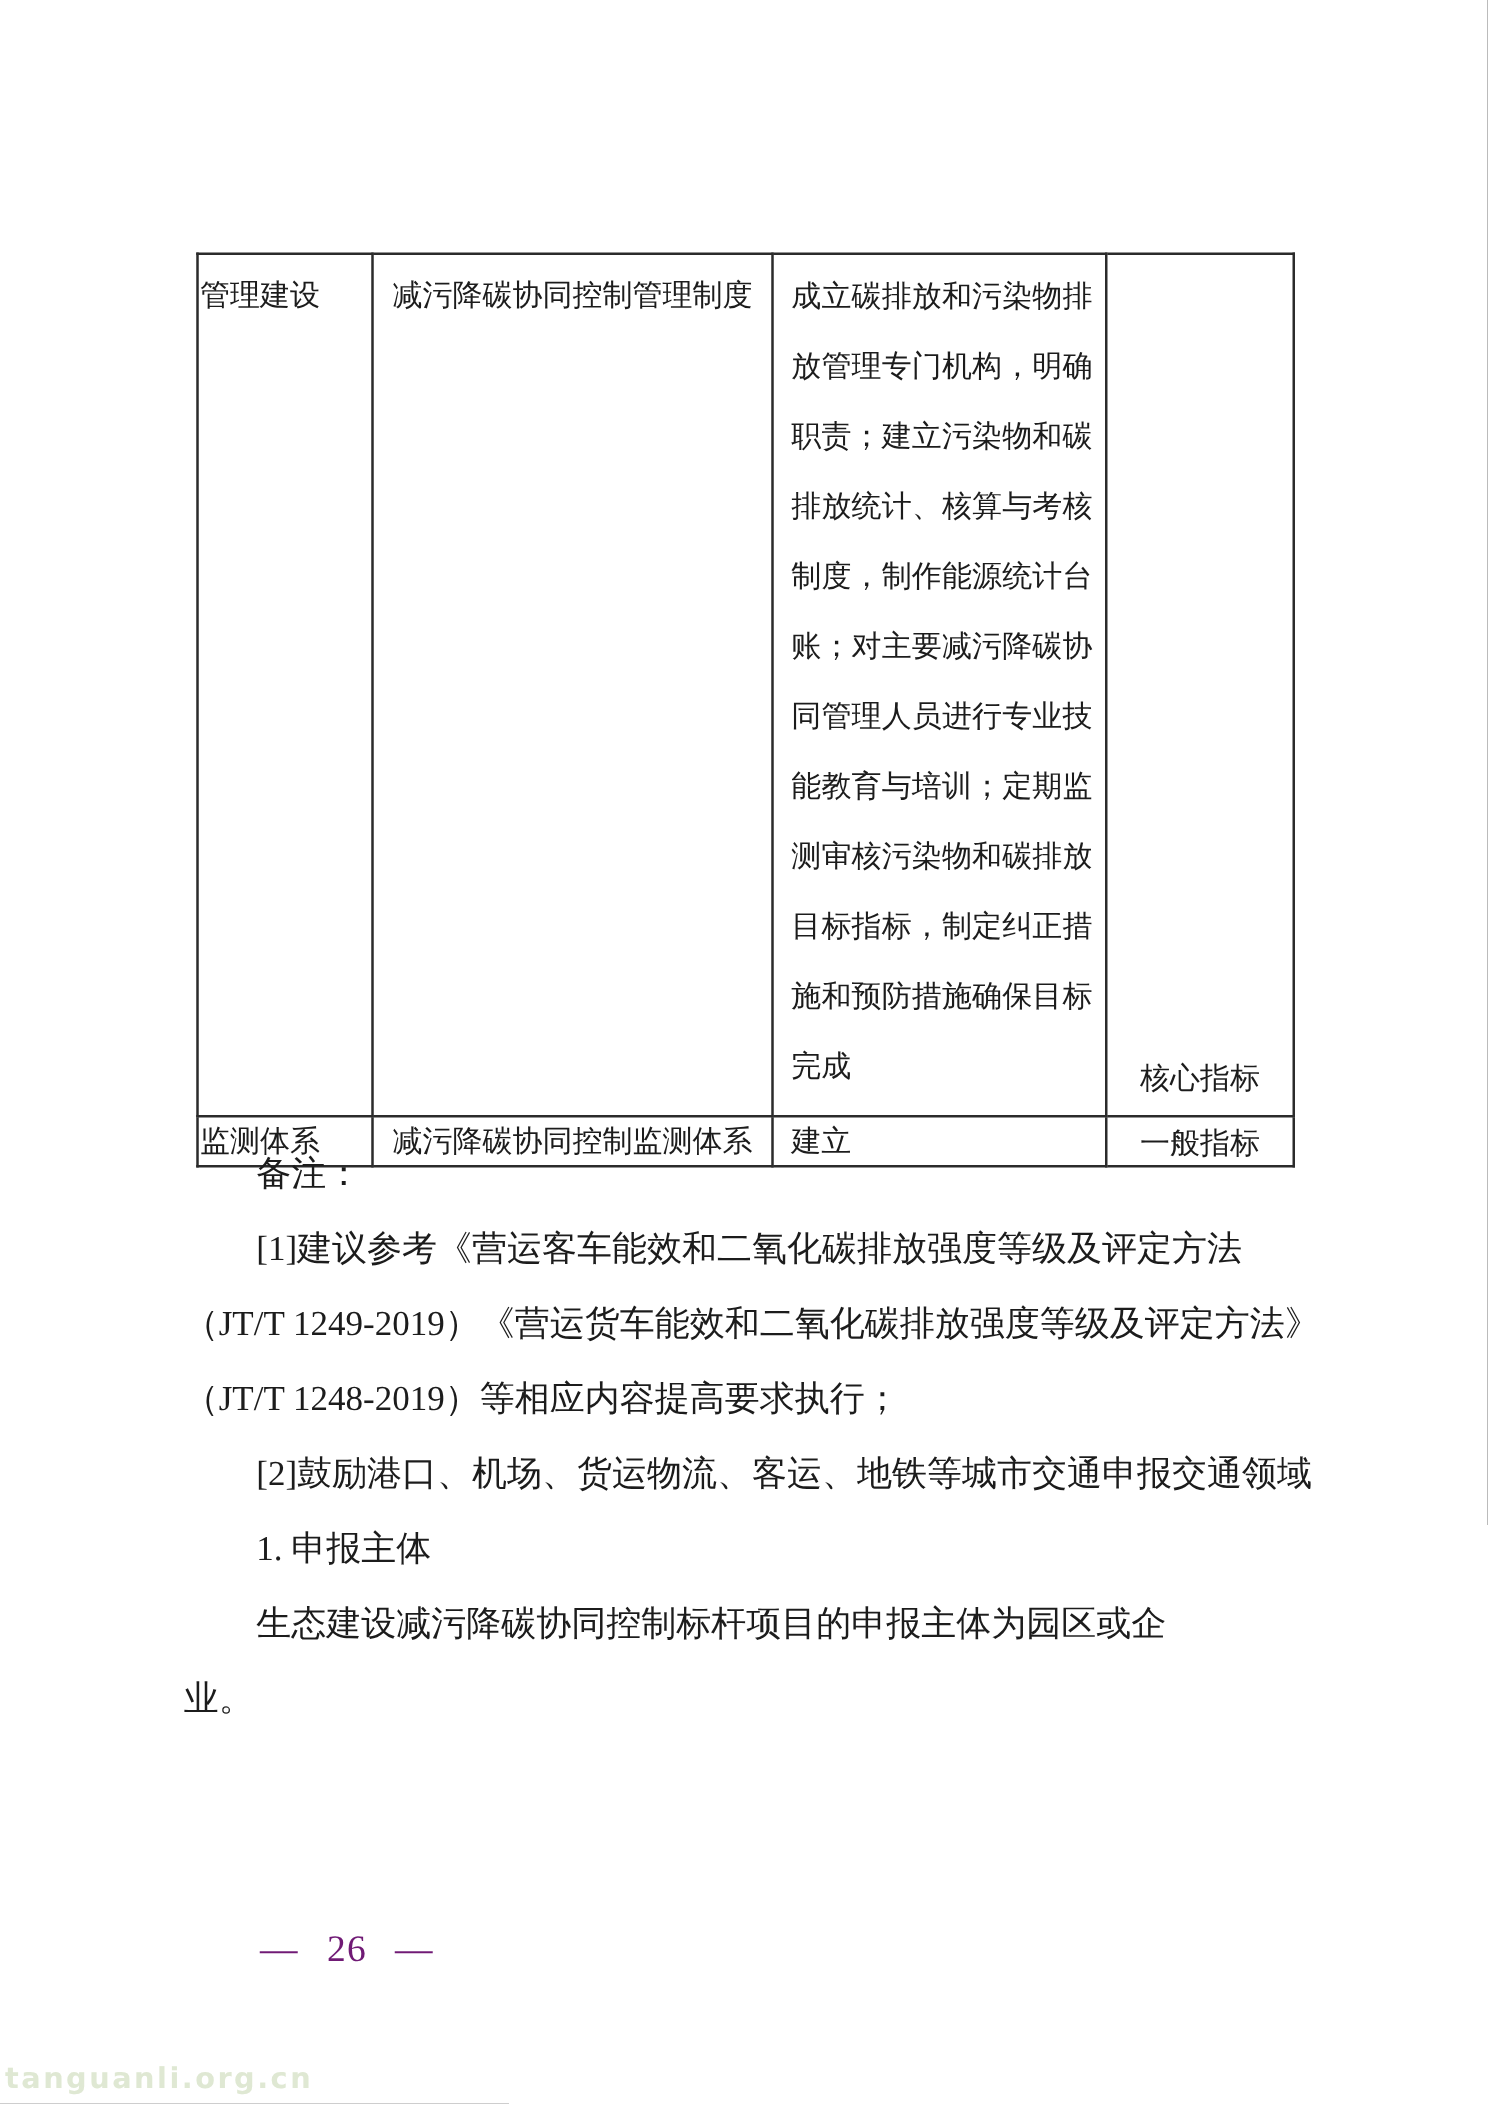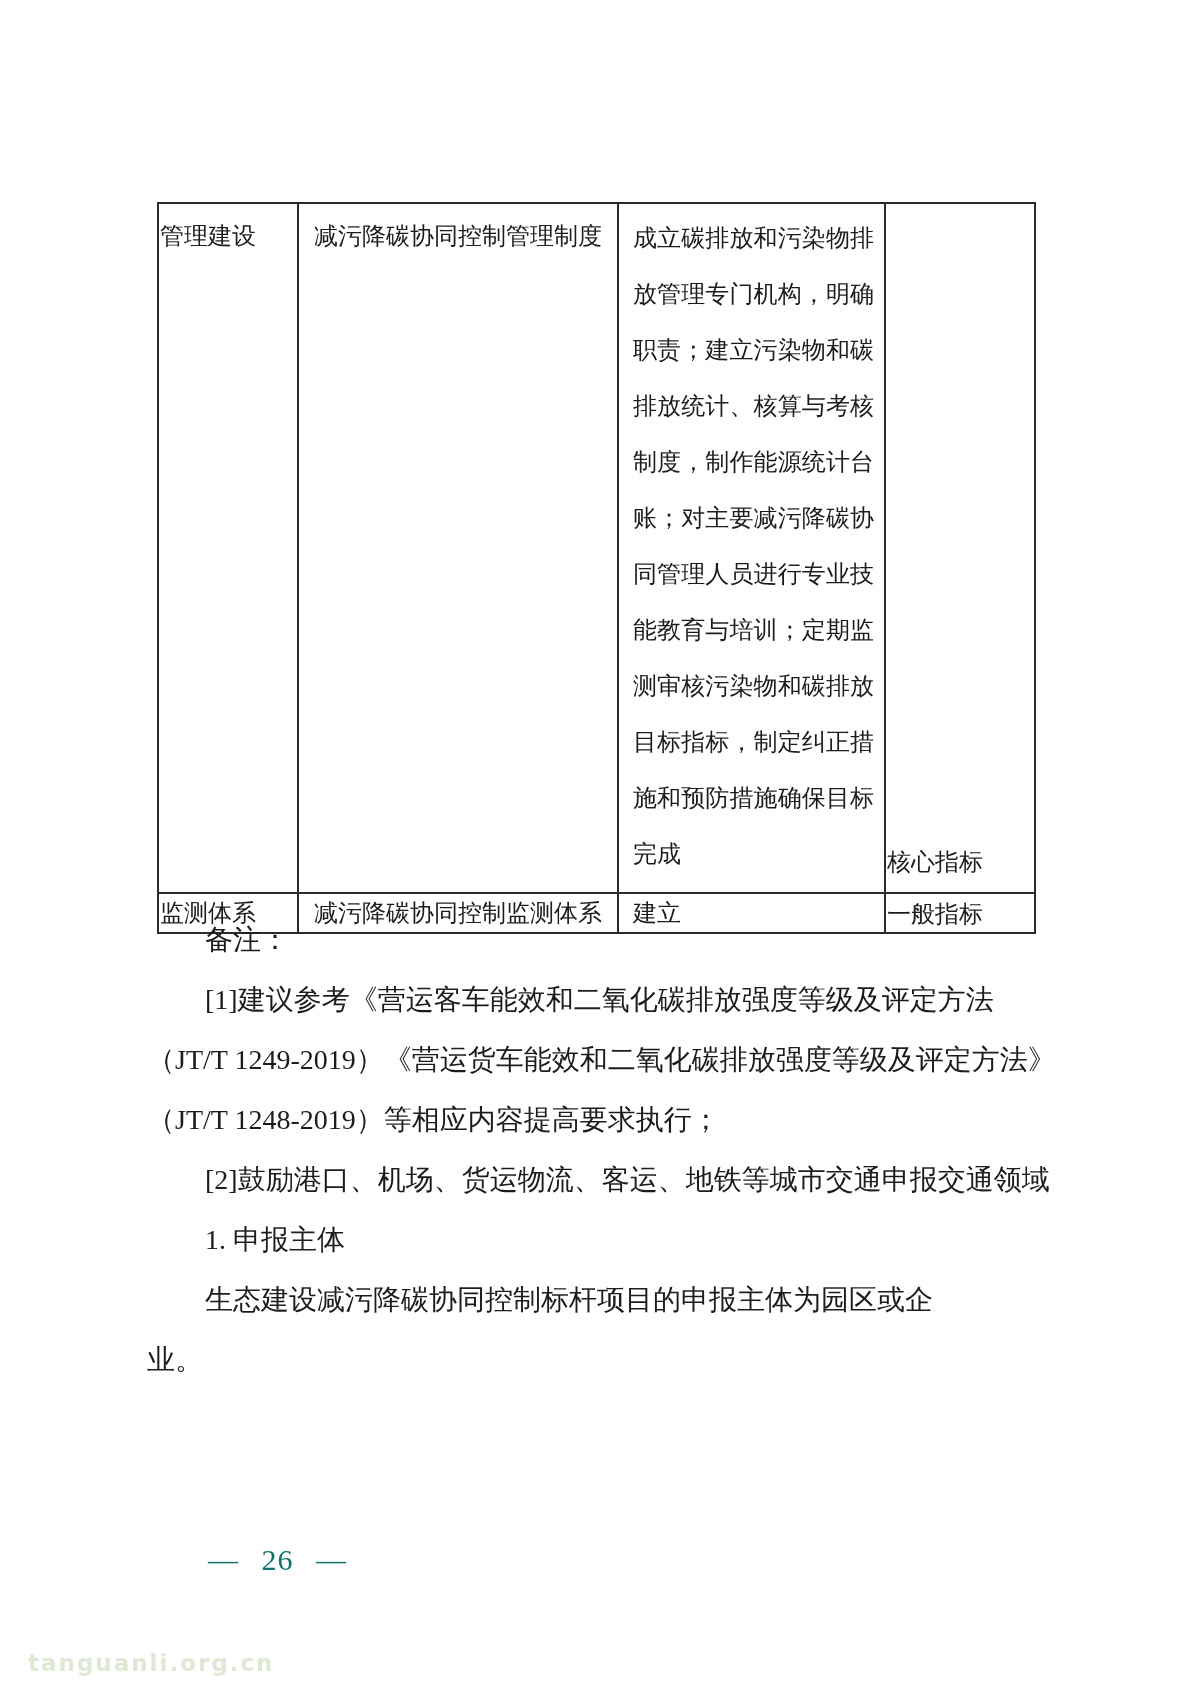--- a/index.html
+++ b/index.html
@@ -27,48 +27,47 @@
   }
   .row-main td{height:645px;}
   .row-sub  td{height:40px;}
   td.cell-category{vertical-align:top;text-align:left;padding-top:16px;}
   td.cell-indicator{vertical-align:top;text-align:center;padding-top:16px;}
   td.cell-requirement{
     vertical-align:top;text-align:justify;
     padding:6px 10px 10px 14px;
     line-height:56px;
   }
-  td.cell-level{vertical-align:bottom;text-align:left;padding-bottom:14px;}
+  td.cell-level{vertical-align:bottom;text-align:center;padding-bottom:14px;}
   .row-sub td.cell-category,
   .row-sub td.cell-indicator{vertical-align:middle;padding-top:0;}
   .row-sub td.cell-requirement{vertical-align:middle;padding-top:0;padding-bottom:0;line-height:normal;}
   .row-sub td.cell-level{vertical-align:middle;padding-bottom:0;}
   
   .body-text{
     position:absolute;left:147px;top:910px;width:900px;
     font-size:28px;
   }
   .body-line{
     height:60px;line-height:60px;
     white-space:nowrap;
   }
   .body-line.indent{padding-left:58px;}
   .body-line.bold{font-weight:bold;}
   
   .page-footer{
     position:absolute;left:208px;top:1543px;
     font-size:30px;letter-spacing:1px;word-spacing:14px;
-    color:#0f766e;
+    color:#701a75;
   }
   .watermark-bottom{
     position:absolute;left:4px;top:1650px;
     font-family:"DejaVu Sans","Liberation Sans",sans-serif;
     font-weight:bold;font-size:23px;letter-spacing:2px;
     color:#dfe8d3;
-    margin-left:24px;
   }
 </style>
 </head>
 <body>
 
 <div class="page">
 
   <table class="indicator-table">
     <colgroup>
       <col style="width:140px">

